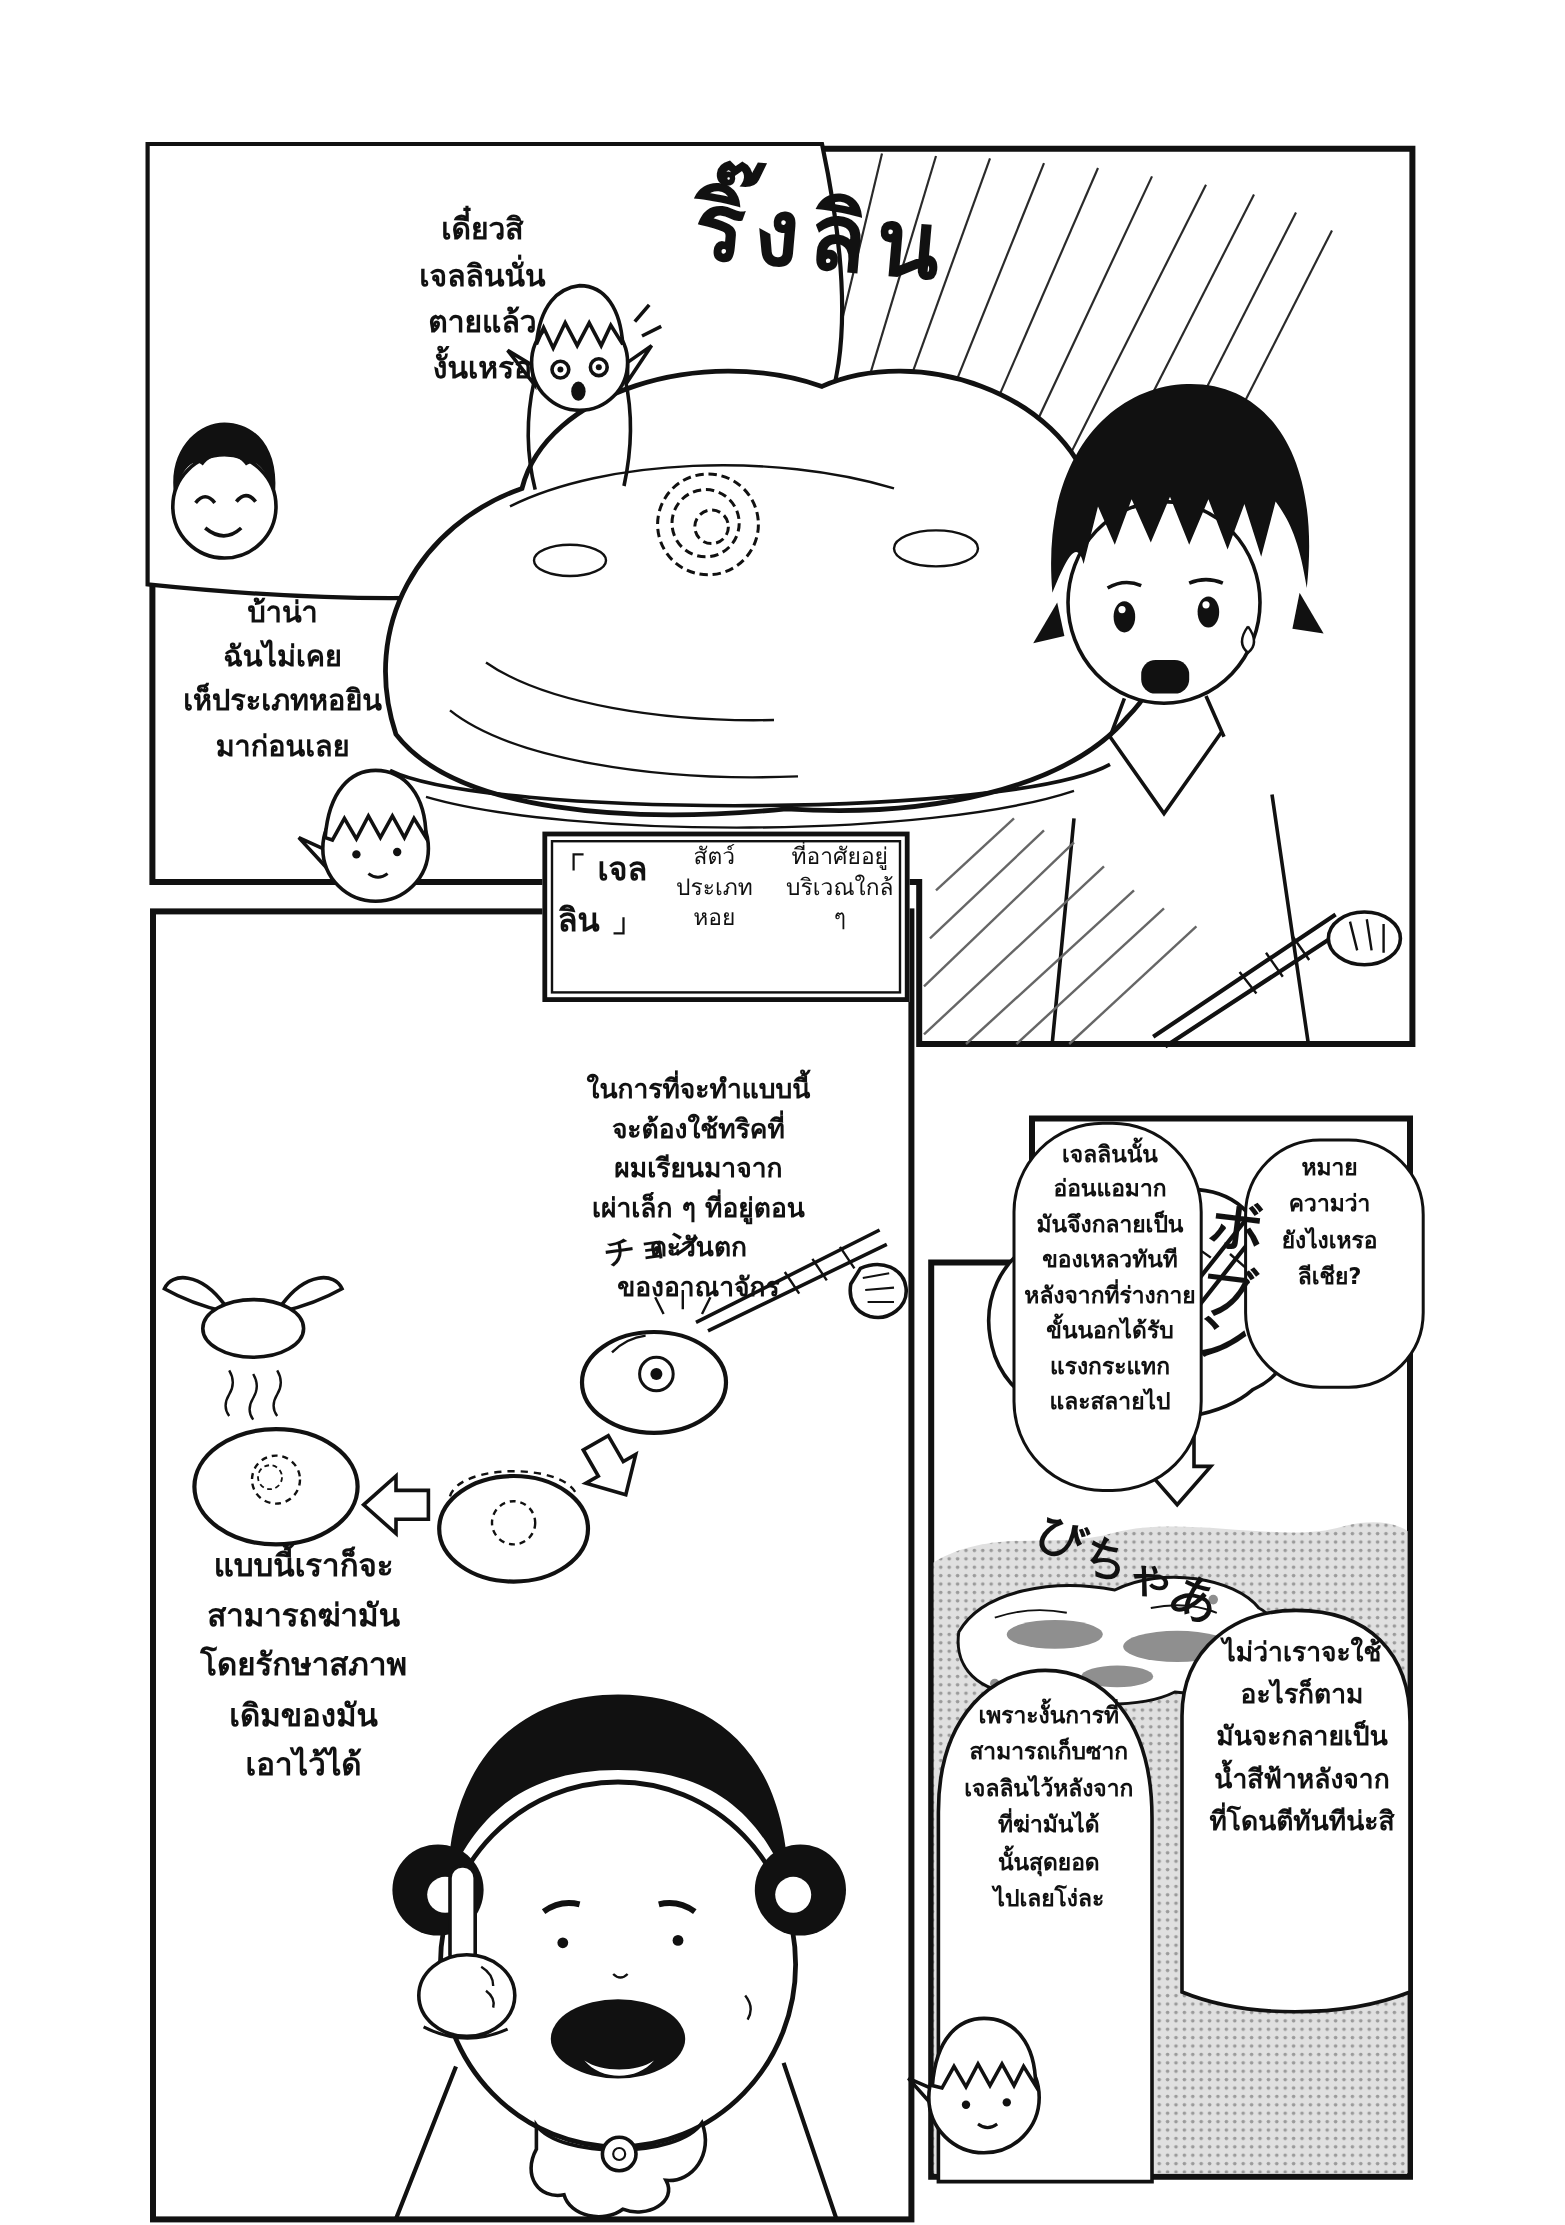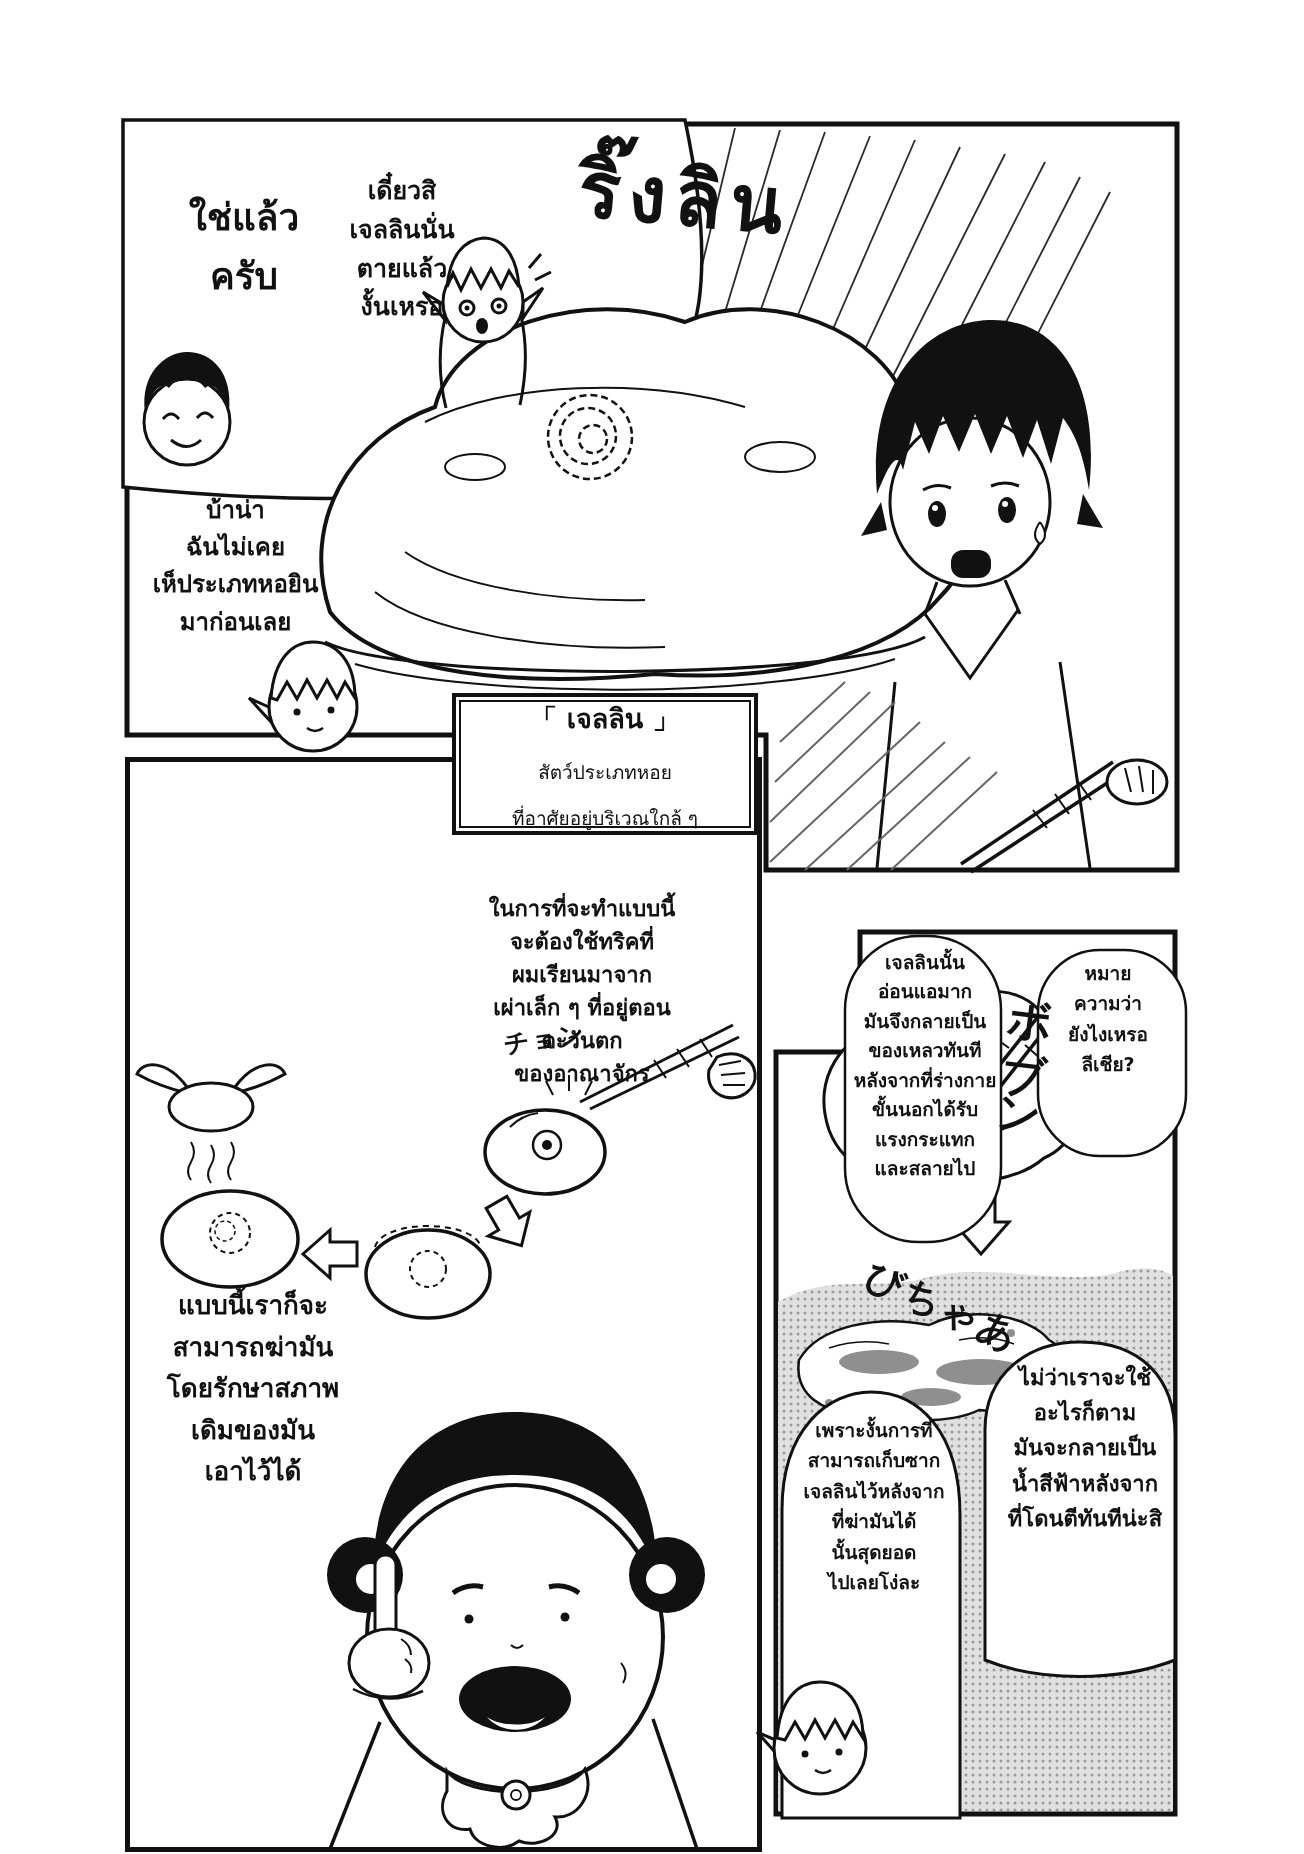--- a/index.html
+++ b/index.html
@@ -5,21 +5,21 @@
   html,body{margin:0;padding:0;background:#fff;}
   #page{position:relative;width:1304px;height:1854px;background:#fff;overflow:hidden;
         font-family:"DejaVu Sans","Liberation Sans",sans-serif;color:#111;}
   svg{position:absolute;overflow:visible;}
   .txt{position:absolute;white-space:pre-line;text-align:center;font-weight:700;
        color:#111;z-index:6;line-height:1.5;}
   .sfx{font-weight:900;z-index:4;letter-spacing:2px;}
   .infobox{position:absolute;left:452px;top:693px;width:306px;height:142px;
            background:#fff;border:4px solid #111;padding:3px;box-sizing:border-box;z-index:5;}
   .infobox-inner{width:100%;height:100%;border:2.5px solid #111;box-sizing:border-box;
-                 display:flex;flex-direction:column;justify-content:center;gap:20px;}
+                 display:flex;justify-content:center;gap:20px;}
   .infobox-title{font-size:27px;font-weight:700;text-align:center;}
   .infobox-line{font-size:19px;font-weight:400;text-align:center;line-height:1.35;}
   .vert{writing-mode:vertical-rl;}
 </style>
 </head>
 <body>
 
 <div id="page">
 
   <svg style="left:125px;top:122px;" width="1055" height="751" viewBox="0 0 1055 751">
@@ -246,22 +246,20 @@
   </svg>
 
   <div class="infobox">
     <div class="infobox-inner">
       <div class="infobox-title">「 เจลลิน 」</div>
       <div class="infobox-line">สัตว์ประเภทหอย</div>
       <div class="infobox-line">ที่อาศัยอยู่บริเวณใกล้ ๆ</div>
     </div>
   </div>
 
-  <div class="txt" style="left:138px;top:188px;width:212px;font-size:37px;line-height:1.6;">ใช่แล้ว
-ครับ</div>
   <div class="txt" style="left:318px;top:172px;width:168px;font-size:25px;line-height:1.55;">เดี๋ยวสิ
 เจลลินนั่น
 ตายแล้ว
 งั้นเหรอ</div>
   <div class="txt sfx" style="left:530px;top:140px;width:310px;font-size:78px;transform:rotate(5deg);letter-spacing:8px;">ริ๊งลิน</div>
   <div class="txt" style="left:118px;top:492px;width:235px;font-size:24px;line-height:1.55;">บ้าน่า
 ฉันไม่เคย
 เห็ประเภทหอยิน
 มาก่อนเลย</div>
 

